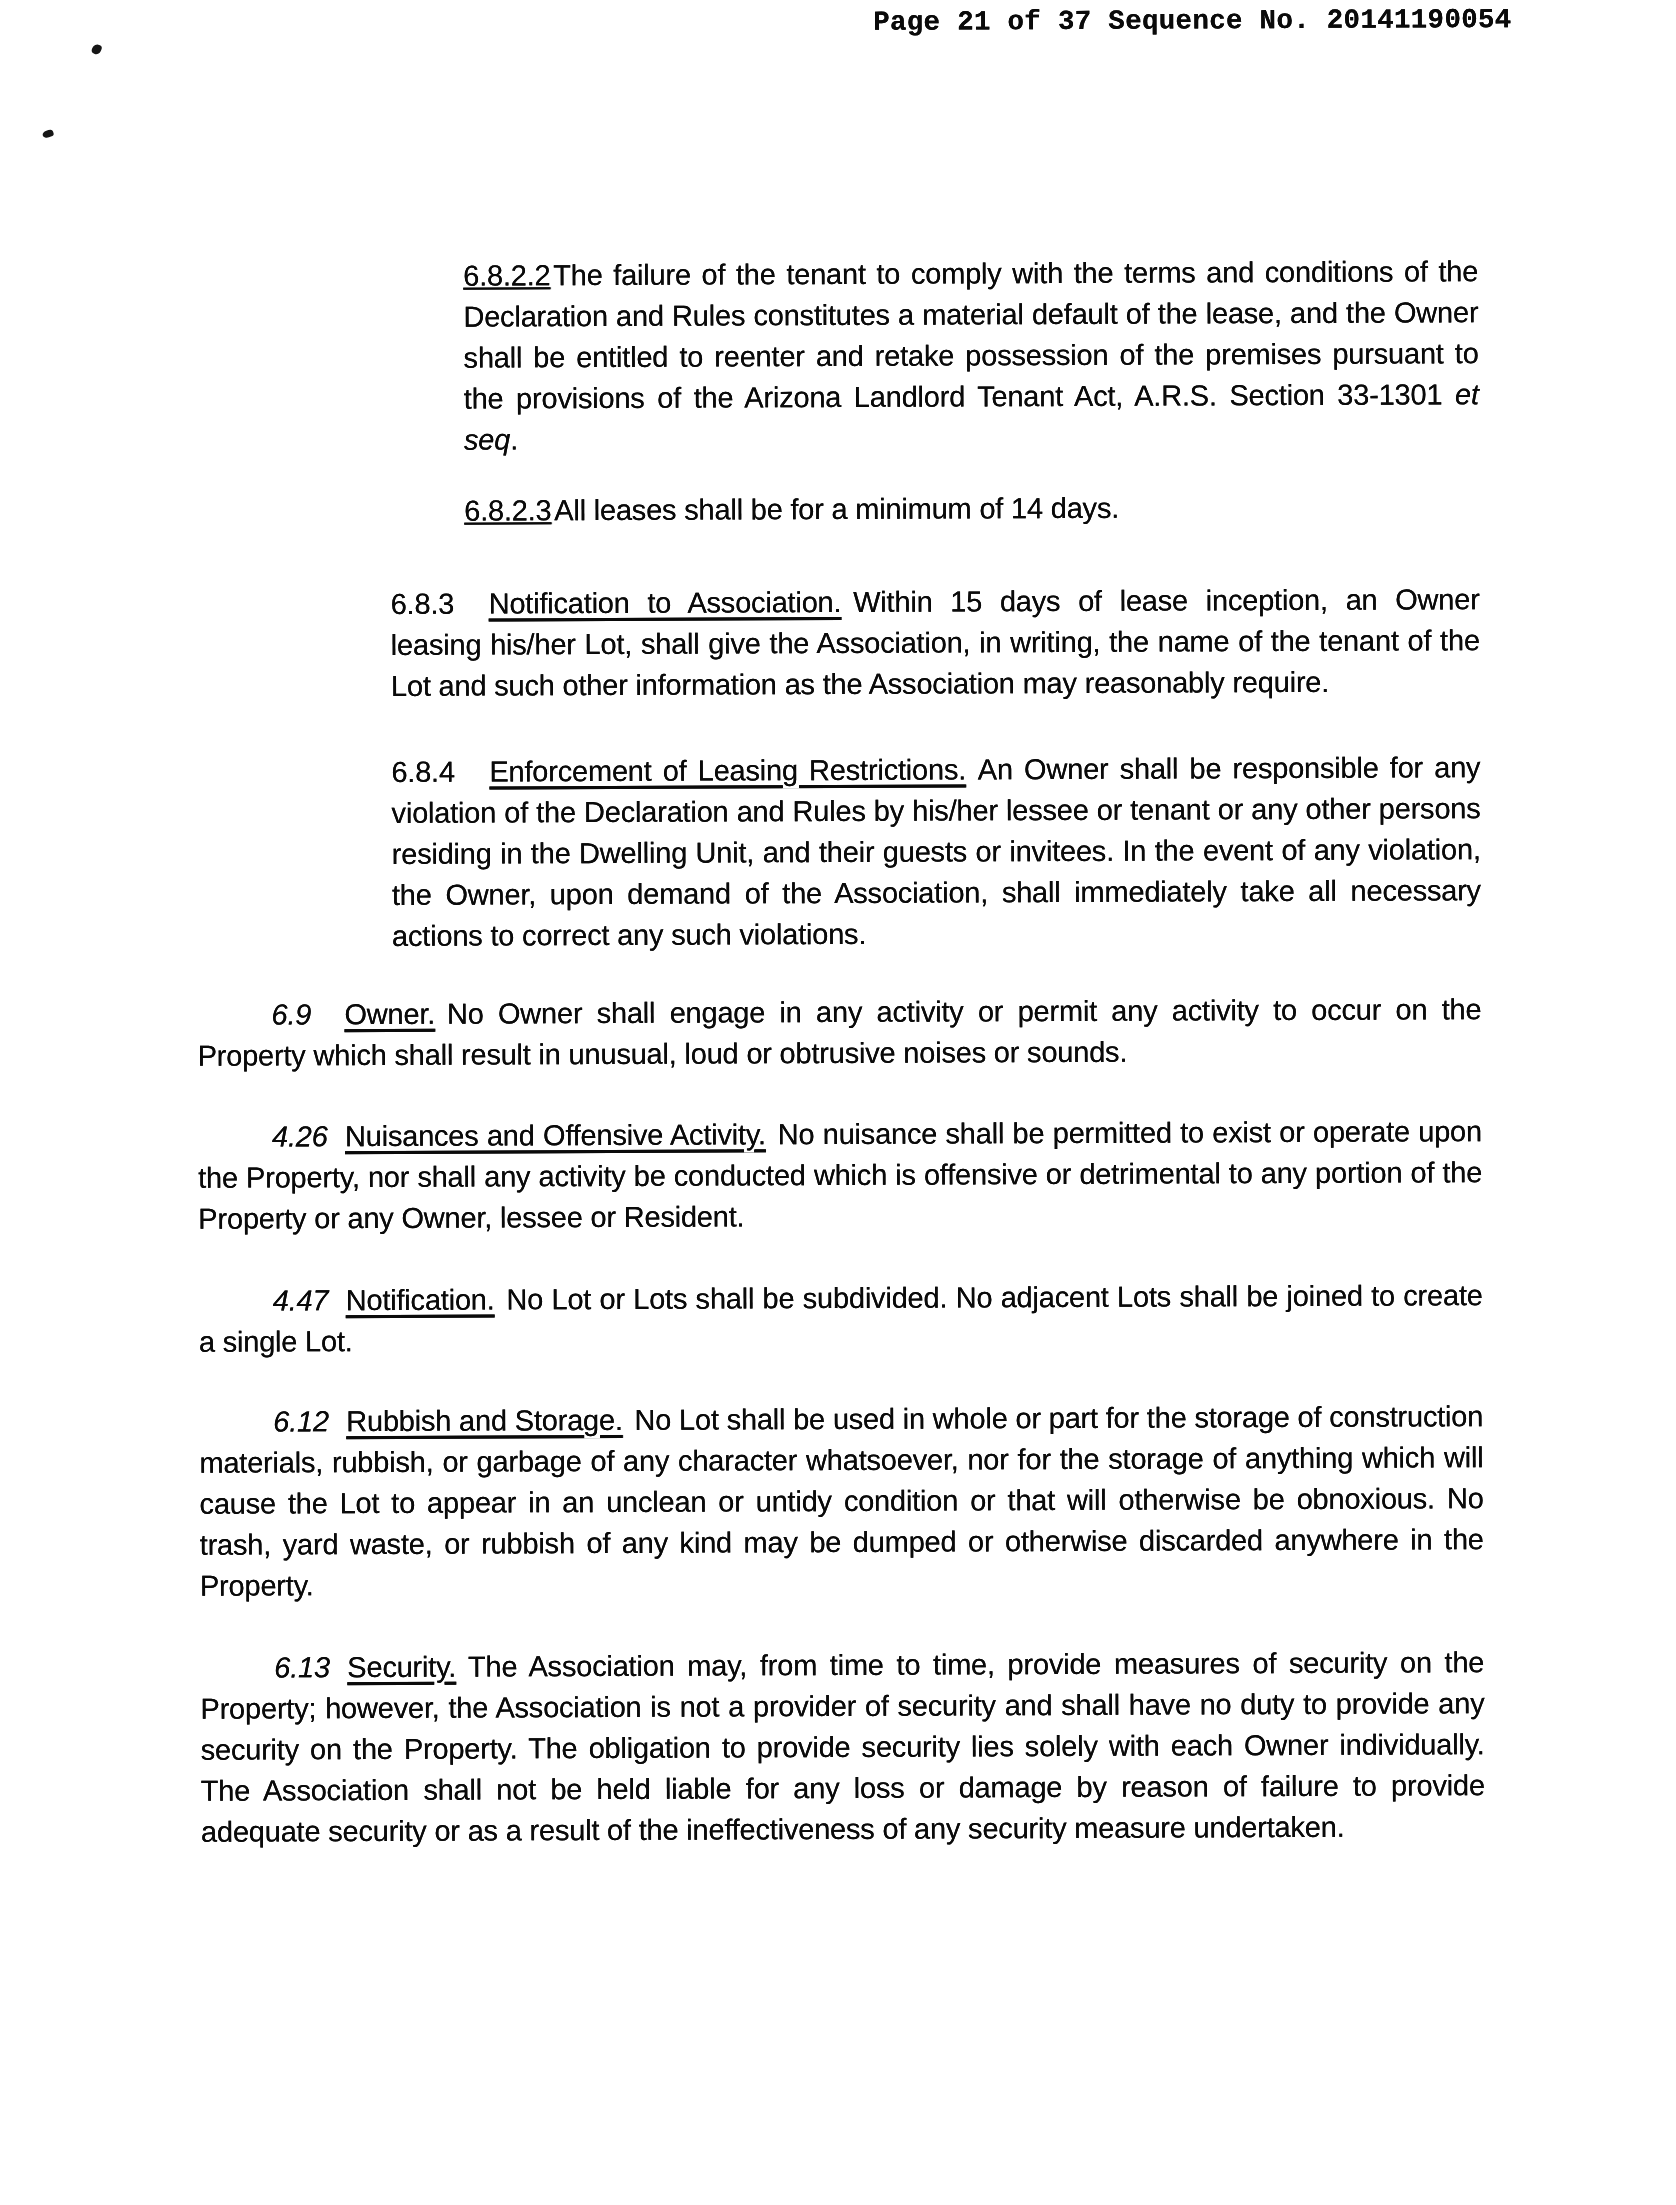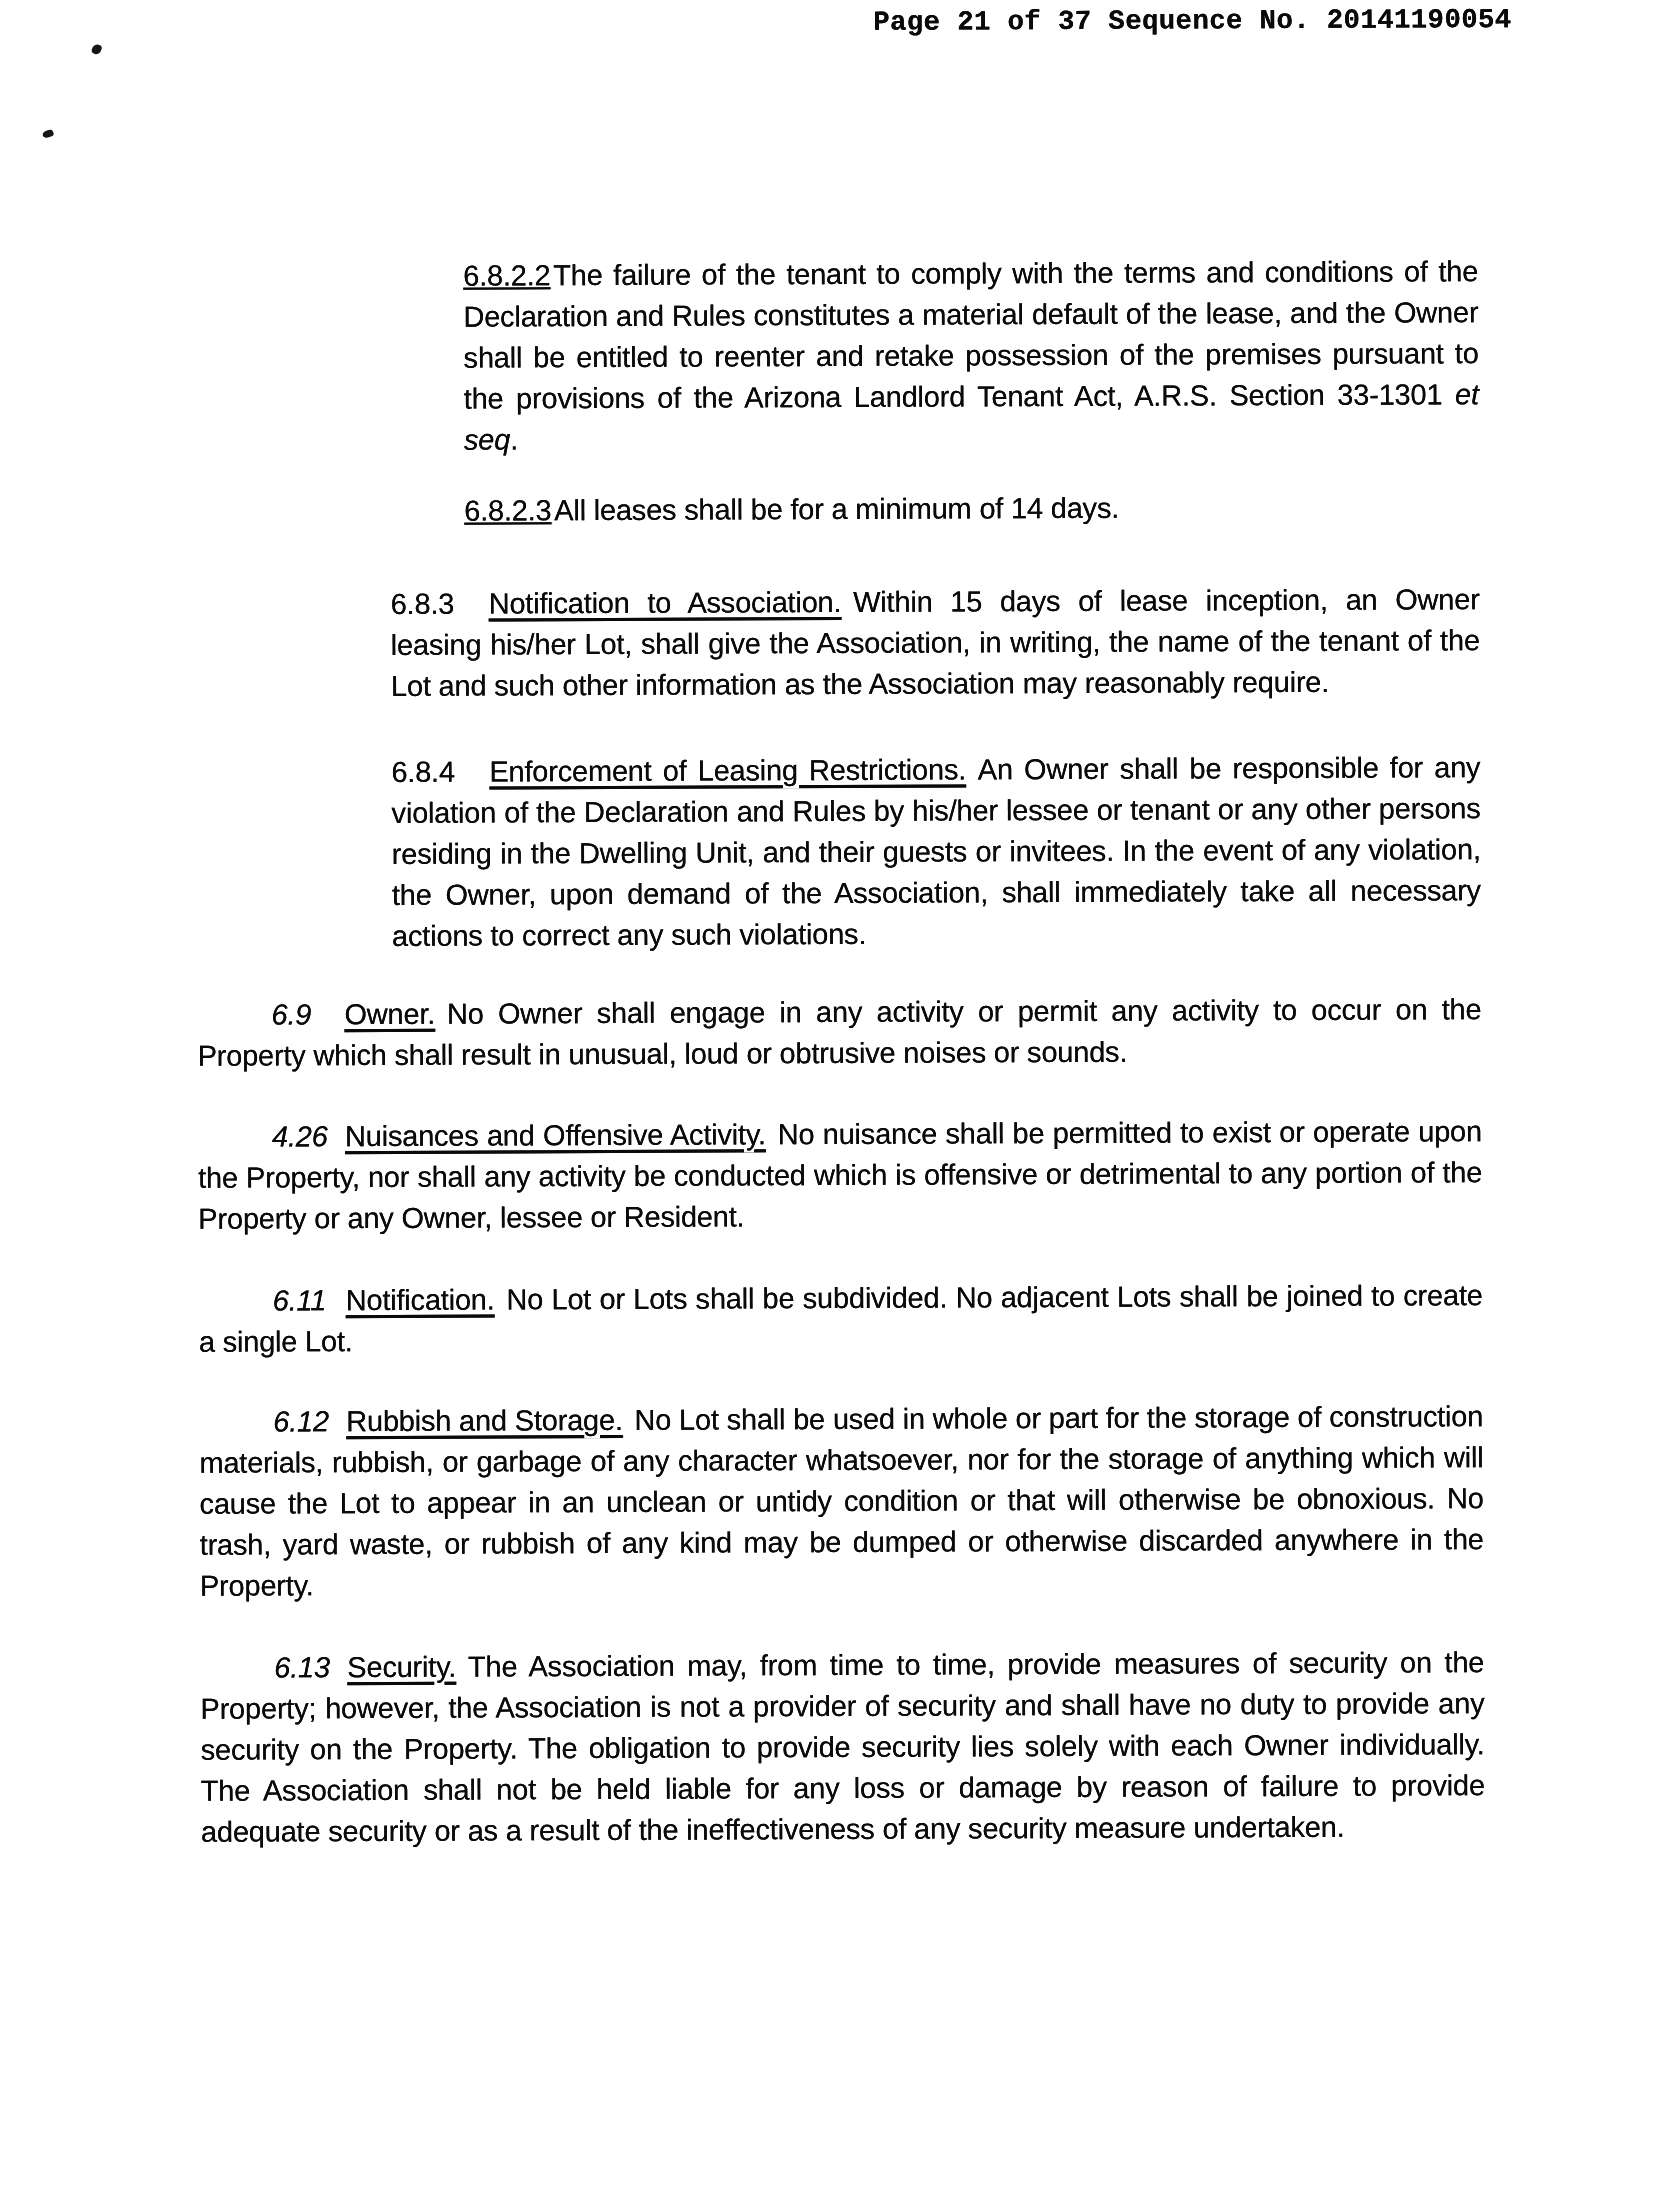--- a/index.html
+++ b/index.html
@@ -98,21 +98,21 @@
       <p class="para sub2 mb79"><span class="num">6.8.2.3</span><span>All leases shall be for a minimum of 14 days.</span></p>
 
       <p class="para sub1 mb69"><span class="num">6.8.3</span><span class="heading">Notification to Association.</span><span class="hgap"></span><span>Within 15 days of lease inception, an Owner leasing his/her Lot, shall give the Association, in writing, the name of the tenant of the Lot and such other information as the Association may reasonably require.</span></p>
 
       <p class="para sub1 mb57"><span class="num">6.8.4</span><span class="heading">Enforcement of Leasing Restrictions.</span><span class="hgap"></span><span>An Owner shall be responsible for any violation of the Declaration and Rules by his/her lessee or tenant or any other persons residing in the Dwelling Unit, and their guests or invitees.  In the event of any violation, the Owner, upon demand of the Association, shall immediately take all necessary actions to correct any such violations.</span></p>
 
       <p class="para main mb61"><span class="num">6.9</span><span class="heading">Owner.</span><span class="hgap"></span><span>No Owner shall engage in any activity or permit any activity to occur on the Property which shall result in unusual, loud or obtrusive noises or sounds.</span></p>
 
       <p class="para main mb62"><span class="num">4.26</span><span class="heading">Nuisances and Offensive Activity.</span><span class="hgap"></span><span>No nuisance shall be permitted to exist or operate upon the Property, nor shall any activity be conducted which is offensive or detrimental to any portion of the Property or any Owner, lessee or Resident.</span></p>
 
-      <p class="para main mb59"><span class="num">6.11</span><span class="heading">Notification.</span><span class="hgap"></span><span>No Lot or Lots shall be subdivided.  No adjacent Lots shall be joined to create a single Lot.</span></p>
+      <p class="para main mb59"><span class="num">4.47</span><span class="heading">Notification.</span><span class="hgap"></span><span>No Lot or Lots shall be subdivided.  No adjacent Lots shall be joined to create a single Lot.</span></p>
 
       <p class="para main mb62"><span class="num">6.12</span><span class="heading">Rubbish and Storage.</span><span class="hgap"></span><span>No Lot shall be used in whole or part for the storage of construction materials, rubbish, or garbage of any character whatsoever, nor for the storage of anything which will cause the Lot to appear in an unclean or untidy condition or that will otherwise be obnoxious.  No trash, yard waste, or rubbish of any kind may be dumped or otherwise discarded anywhere in the Property.</span></p>
 
       <p class="para main"><span class="num">6.13</span><span class="heading">Security.</span><span class="hgap"></span><span>The Association may, from time to time, provide measures of security on the Property; however, the Association is not a provider of security and shall have no duty to provide any security on the Property.  The obligation to provide security lies solely with each Owner individually.  The Association shall not be held liable for any loss or damage by reason of failure to provide adequate security or as a result of the ineffectiveness of any security measure undertaken.</span></p>
 
     </div>
 
     <div class="page-number">15</div>
 
   </div>

